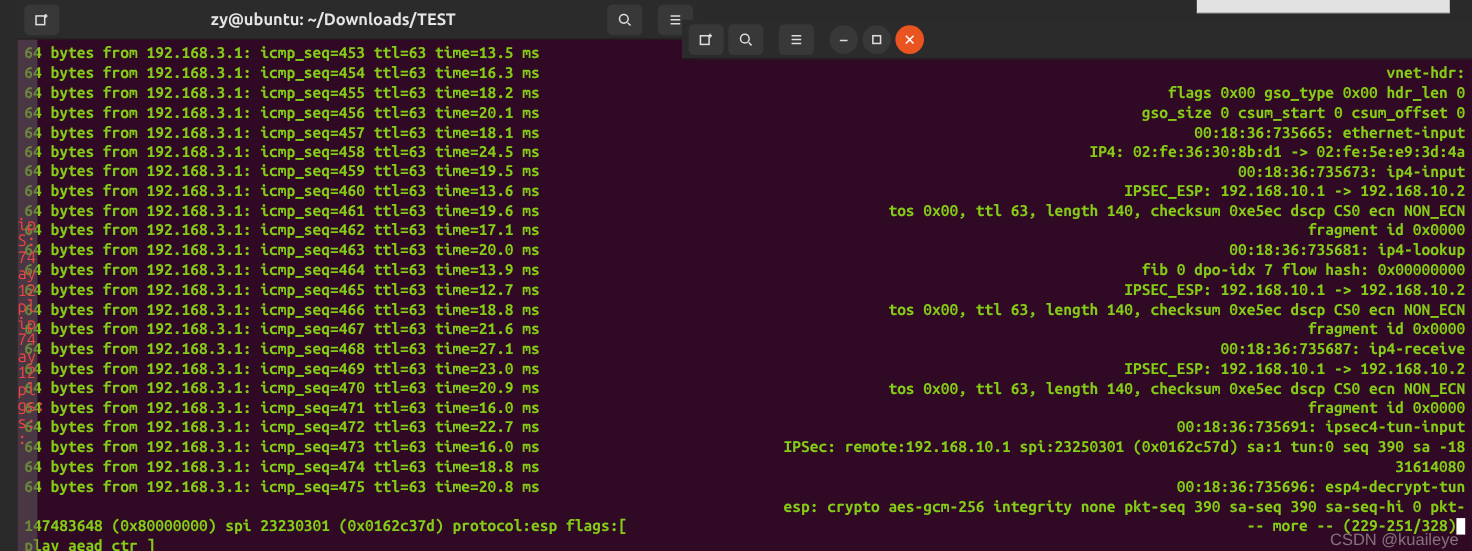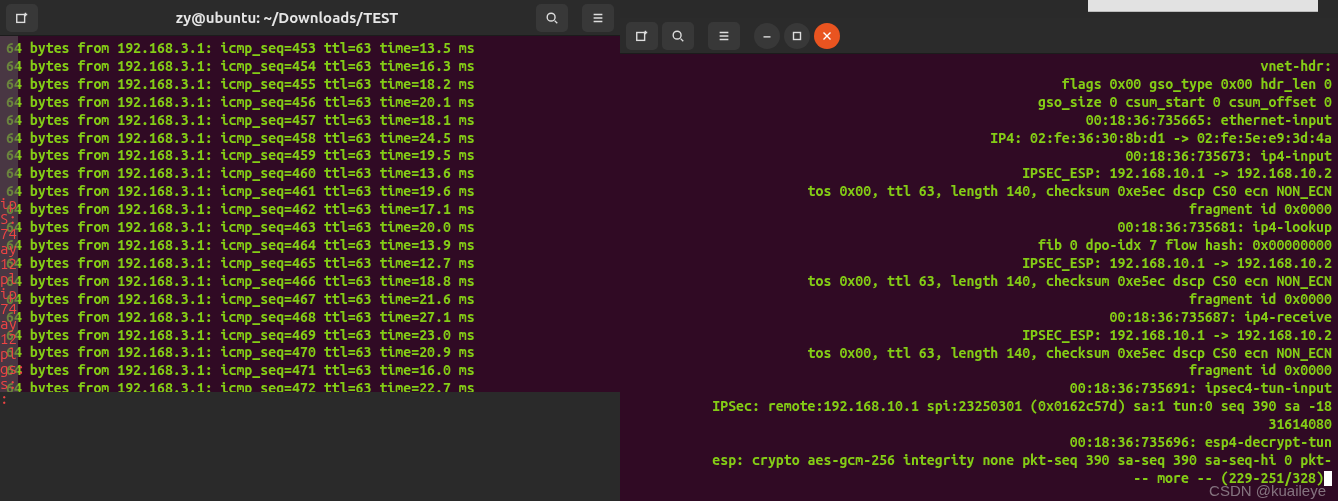--- a/index.html
+++ b/index.html
@@ -91,21 +91,21 @@
       width: 230px; height: 12px;
       background: #e2e2e2;
       border-bottom: 1px solid #bbb;
     }
   </style>
 </head>
 <body>
 
 <div class="bgtab"></div>
 
-<div class="window" style="left:0;top:0;width:620px;height:392px">
+<div class="window" style="left:16px;top:0;width:620px;height:501px">
   <div class="titlebar">
     <div class="tb-btn">
       <svg viewBox="0 0 16 16">
           <rect x="2" y="4" width="9" height="9"></rect>
           <path d="M12 2v4M10 4h4"></path>
         </svg>
     </div>
     <div class="title">zy@ubuntu: ~/Downloads/TEST</div>
     <div class="tb-btn">
       <svg viewBox="0 0 16 16">

